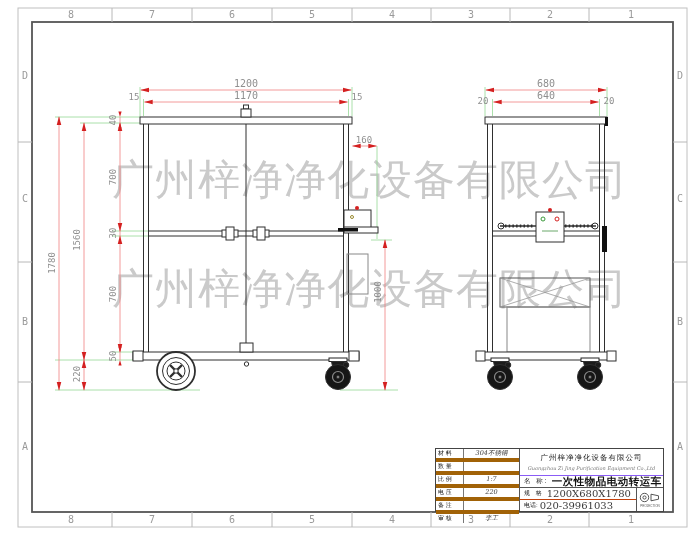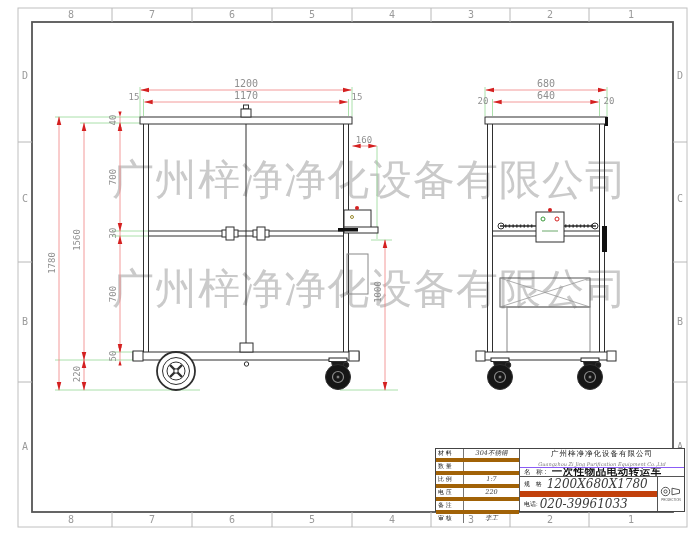--- a/index.html
+++ b/index.html
@@ -5,21 +5,21 @@
   html,body{margin:0;padding:0;background:#ffffff;}
   .page{position:relative;width:700px;height:544px;background:#ffffff;overflow:hidden;
         font-family:"Liberation Sans",sans-serif;}
   svg text{font-family:"DejaVu Sans Mono",monospace;}
   .dimtext{fill:#8f8f8f;font-size:10px;}
   .dimtext-s{fill:#8f8f8f;font-size:9px;}
   .gridlabel{fill:#9a9a9a;font-size:10px;}
   .wmark{fill:#9f9f9f;opacity:.55;font-size:42px;letter-spacing:1px;
          font-family:"DejaVu Serif",serif;}
   
-  .tb{position:absolute;left:435px;top:448px;width:250px;height:64px;
+  .tb{position:absolute;left:435px;top:448px;width:229px;height:64px;
       border:1.5px solid #444;box-sizing:border-box;display:flex;background:#fff;
       color:#333;}
   .tb-left{width:84px;border-right:1px solid #555;display:flex;flex-direction:column;box-sizing:border-box;}
   .tb-row{flex:1;display:flex;border-top:4px solid #a16207;box-sizing:border-box;}
   .tb-row:first-child{border-top:none;}
   .tb-lab{width:28px;border-right:1px solid #777;font-size:6px;line-height:9px;
           padding-left:2px;box-sizing:border-box;white-space:nowrap;color:#222;}
   .tb-val{flex:1;font-size:6.5px;line-height:9px;text-align:center;color:#3a3a3a;
           font-style:italic;font-family:"DejaVu Serif",serif;white-space:nowrap;}
   .tb-right{flex:1;display:flex;flex-direction:column;box-sizing:border-box;}
@@ -27,23 +27,23 @@
   .tb-company .cn{font-size:7.5px;color:#222;letter-spacing:1px;white-space:nowrap;}
   .tb-company .en{font-size:5px;color:#777;font-style:italic;margin-top:2px;white-space:nowrap;
                   font-family:"DejaVu Serif",serif;}
   .tb-name{height:14px;border-top:1px solid #8b5cf6;display:flex;align-items:center;
            box-sizing:border-box;white-space:nowrap;overflow:hidden;}
   .tb-name .lbl{font-size:6.5px;padding:0 3px 0 4px;letter-spacing:2px;color:#222;}
   .tb-name .val{font-size:10.5px;font-weight:bold;color:#111;letter-spacing:.5px;}
   .tb-bottom{flex:1;display:flex;border-top:1px solid #555;box-sizing:border-box;}
   .tb-bcol{flex:1;display:flex;flex-direction:column;box-sizing:border-box;}
   .tb-spec,.tb-phone{flex:1;display:flex;align-items:center;white-space:nowrap;box-sizing:border-box;}
-  .tb-phone{border-top:6px solid #c2410c;}
+  .tb-phone{border-top:1px solid #c2410c;}
   .tb-spec .lbl{font-size:6px;letter-spacing:2px;padding:0 3px 0 4px;color:#222;}
-  .tb-spec .val,.tb-phone .val{font-size:12px;font-style:italic;color:#3a3a3a;
+  .tb-spec .val,.tb-phone .val{font-size:10px;color:#3a3a3a;
          font-family:"DejaVu Serif",serif;}
   .tb-phone .lbl{font-size:6px;padding:0 2px 0 4px;color:#222;}
   .tb-proj{width:27px;border-left:1px solid #555;display:flex;flex-direction:column;
            align-items:center;justify-content:center;box-sizing:border-box;}
   .tb-proj .ptxt{font-size:3px;color:#555;margin-top:1px;letter-spacing:0;}
 </style>
 </head>
 <body>
 
 <div class="page">

